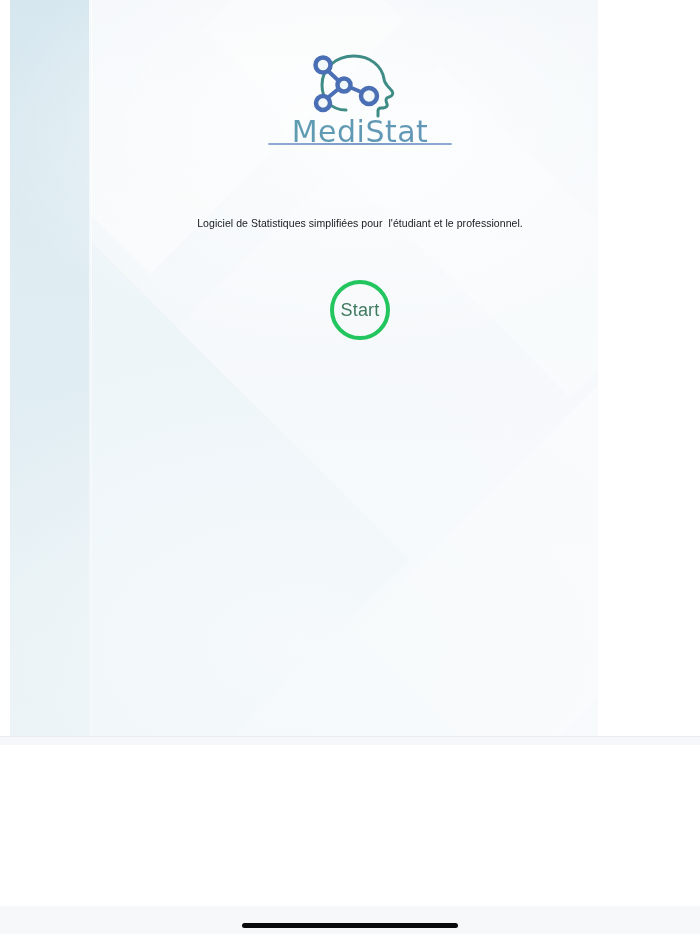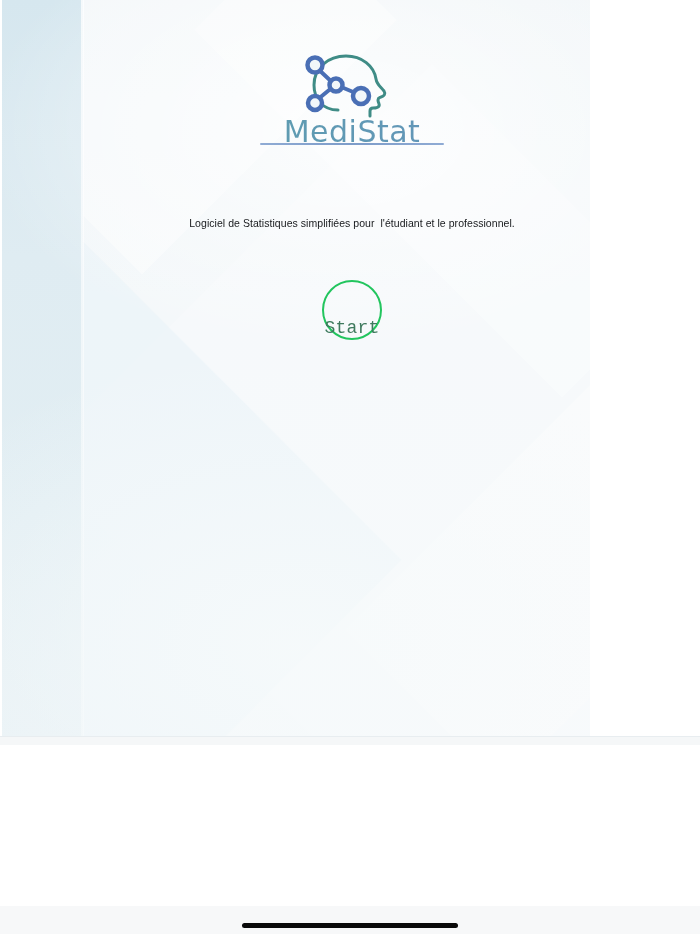--- a/index.html
+++ b/index.html
@@ -19,21 +19,21 @@
   .device {
     position: relative;
     width: 700px;
     height: 934px;
     background: #ffffff;
   }
 
   
   .app-screen {
     position: absolute;
-    left: 2px;
+    left: 10px;
     top: 0;
     width: 588px;
     height: 737px;
     overflow: hidden;
     background: #fef9c3;
   }
 
   
   .bg-base {
     position: absolute;
@@ -148,29 +148,29 @@
     letter-spacing: 0.05px;
   }
 
   
   .start-btn {
     position: absolute;
     left: 320px;
     top: 280px;
     width: 60px;
     height: 60px;
-    border: 2px solid #22c55e;
+    border: 4px solid #22c55e;
     border-radius: 50%;
     background: transparent;
     color: #3f7a5e;
     font-size: 18px;
-    font-family: Liberation Mono, monospace;
+    font-family: Liberation Sans, sans-serif;
     letter-spacing: 0.2px;
     display: flex;
-    align-items: flex-end;
+    align-items: center;
     justify-content: center;
     cursor: pointer;
     padding: 0;
     box-sizing: border-box;
   }
 
   
   .app-edge {
     position: absolute;
     left: 0;

